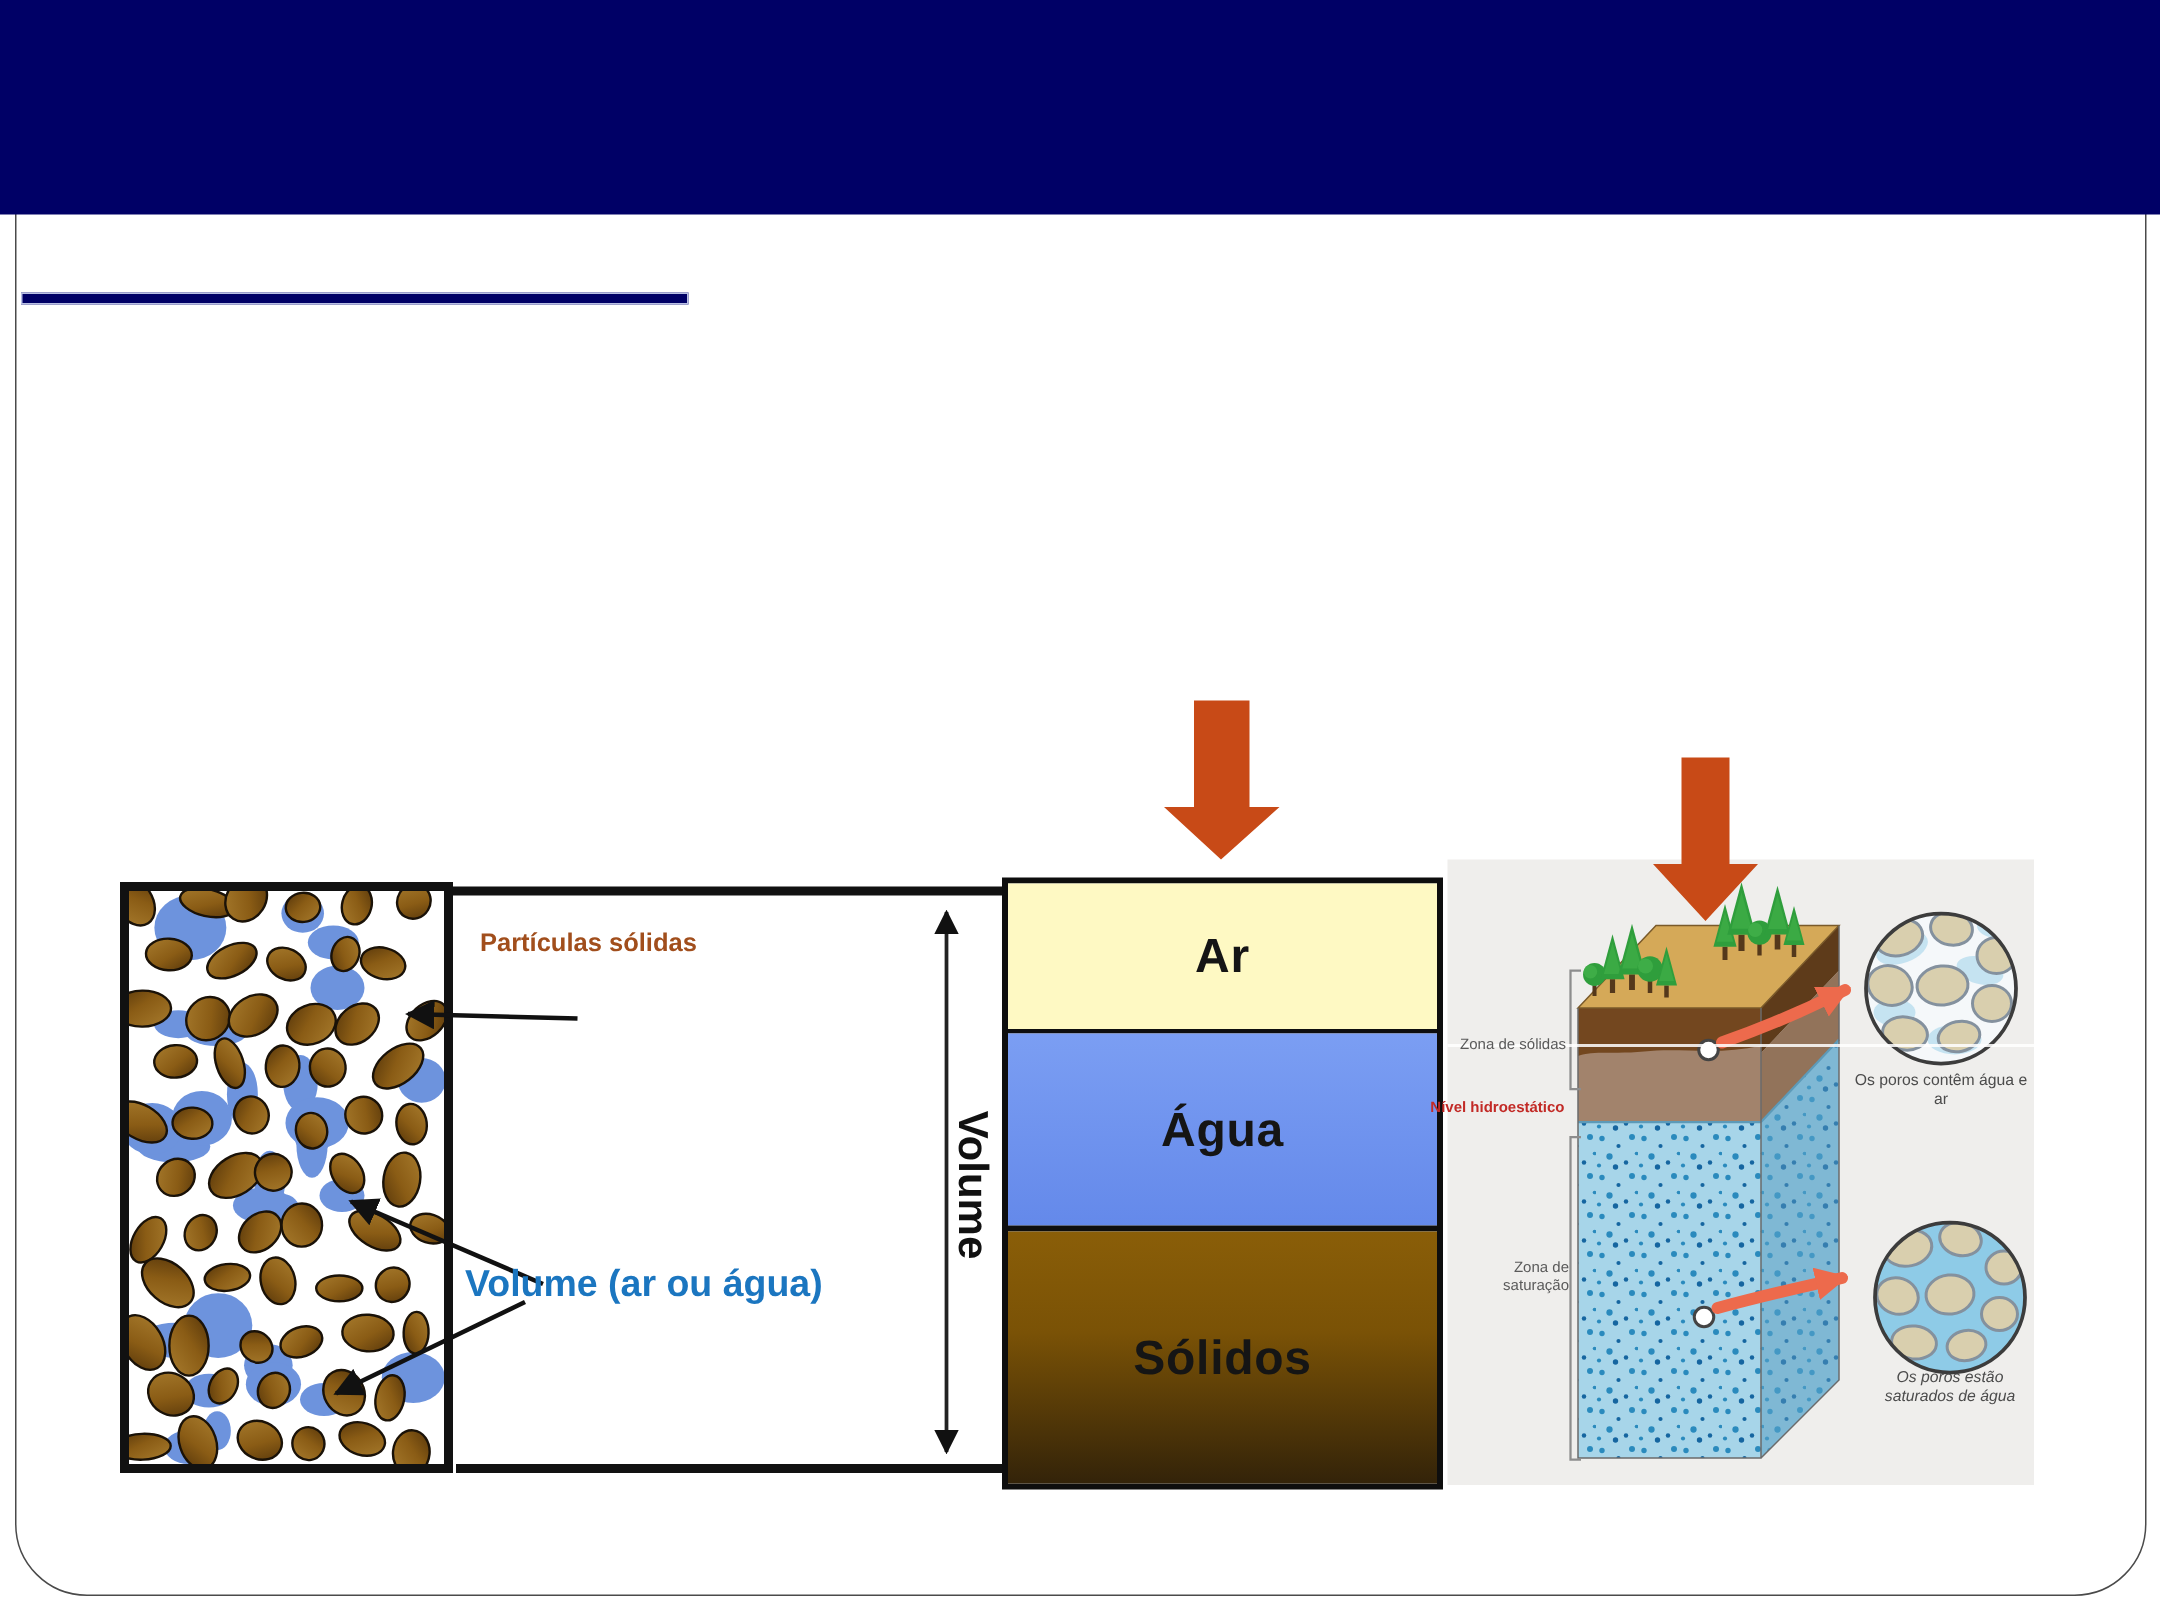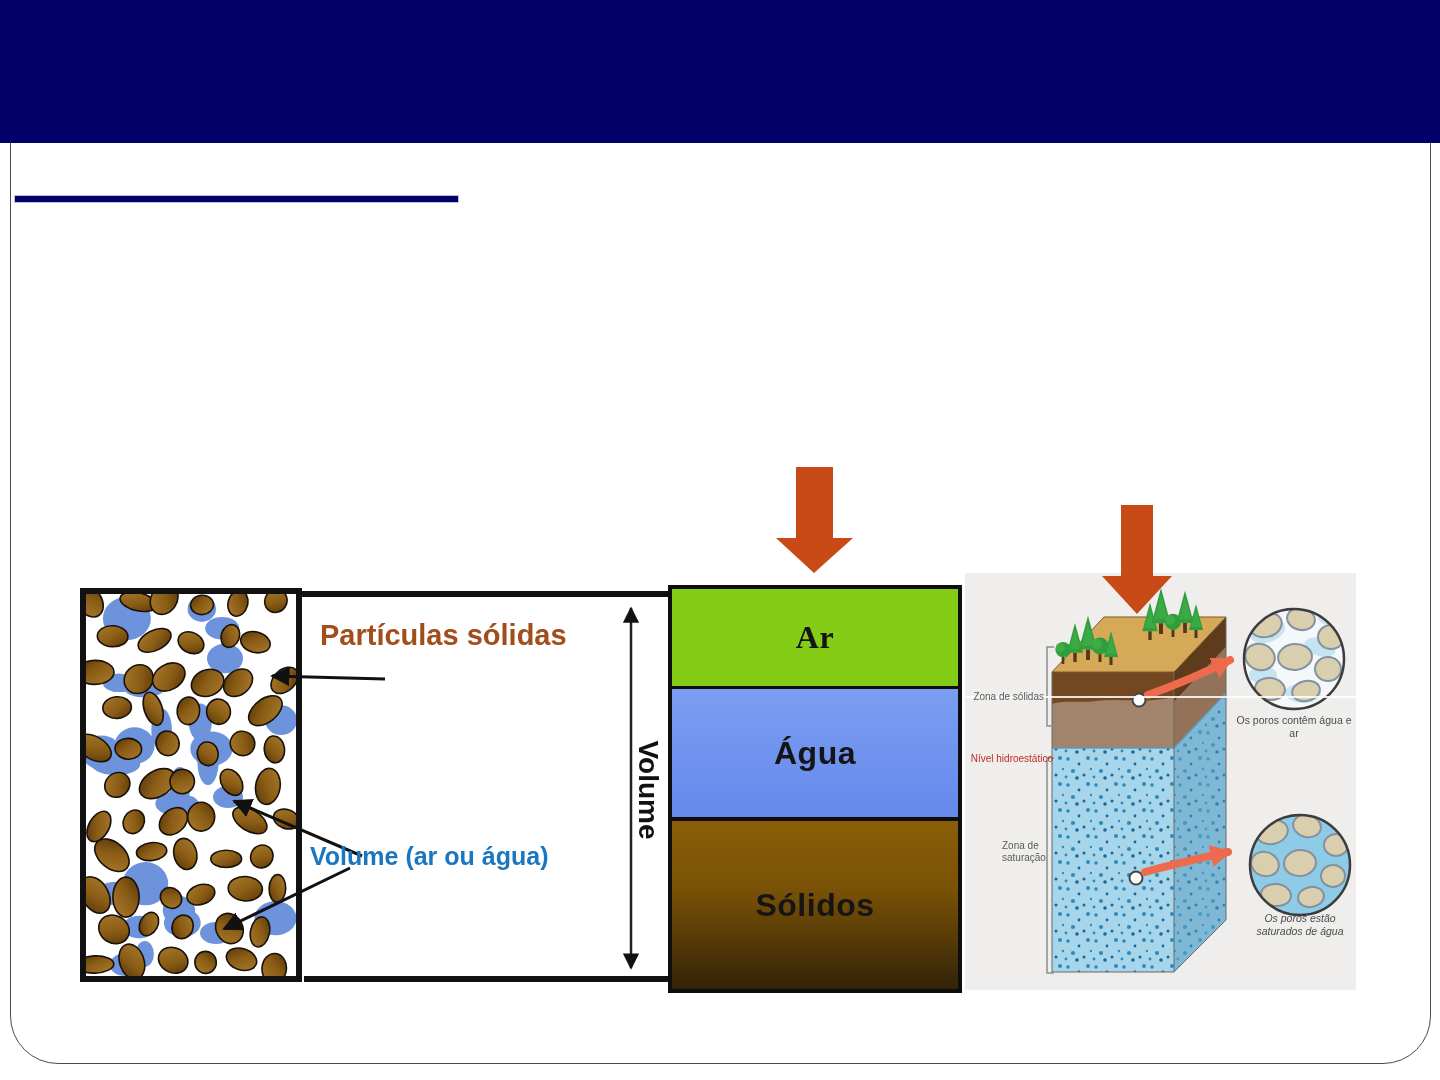--- a/index.html
+++ b/index.html
@@ -22,38 +22,38 @@
   #scene{position:absolute;left:0;top:0;z-index:5;}
 
   
   .phase-box{
     position:absolute;left:668px;top:585px;width:294px;height:408px;
     border:4px solid #0e0e0e;box-sizing:border-box;background:#fff;z-index:6;
     display:flex;flex-direction:column;
   }
   .phase-sec{display:flex;align-items:center;justify-content:center;
     font-weight:bold;font-size:32px;color:#151515;letter-spacing:0.5px;}
-  .sec-ar{height:104px;background:#84cc16;font-family:Liberation Serif, serif;}
+  .sec-ar{height:104px;background:#fef9c3;}
   .phase-div{height:4px;background:#0e0e0e;}
   .sec-agua{height:138px;background:linear-gradient(180deg,#7b9ef3,#6489ea);}
   .sec-solidos{height:181px;background:linear-gradient(180deg,#8a5e08 0%,#7a5206 40%,#332309 100%);}
 
   .lbl{position:absolute;z-index:7;white-space:nowrap;}
-  .lbl-particles{left:320px;top:619px;font-size:29px;font-weight:bold;color:#a14e1c;}
+  .lbl-particles{left:320px;top:619px;font-size:17px;font-weight:bold;color:#a14e1c;}
   .lbl-voids{left:310px;top:842px;font-size:25px;font-weight:bold;color:#1b76c0;}
   .lbl-volume{
     left:578px;top:776px;width:140px;height:28px;line-height:28px;
     transform:rotate(90deg);text-align:center;
     font-size:28px;font-weight:bold;color:#111;
   }
   .lbl-zona-aeracao{right:396px;top:691px;font-size:10px;color:#5a5a5a;}
-  .lbl-nivel{right:387px;top:733px;font-size:10px;font-weight:normal;color:#c22a26;margin-top:20px;}
+  .lbl-nivel{right:397px;top:733px;font-size:10px;font-weight:bold;color:#c22a26;}
   .lbl-zona-saturacao{
-    right:380px;top:840px;width:58px;font-size:10px;color:#5a5a5a;
-    text-align:left;line-height:12px;white-space:normal;
+    right:394px;top:840px;width:58px;font-size:10px;color:#5a5a5a;
+    text-align:right;line-height:12px;white-space:normal;
   }
   .caption{
     position:absolute;z-index:7;font-size:10.5px;color:#4c4c4c;
     text-align:center;line-height:13px;
   }
   .caption-top{left:1236px;top:714px;width:116px;text-align:center;}
   .caption-bottom{left:1242px;top:912px;width:116px;font-style:italic;}
 </style>
 </head>
 <body>

